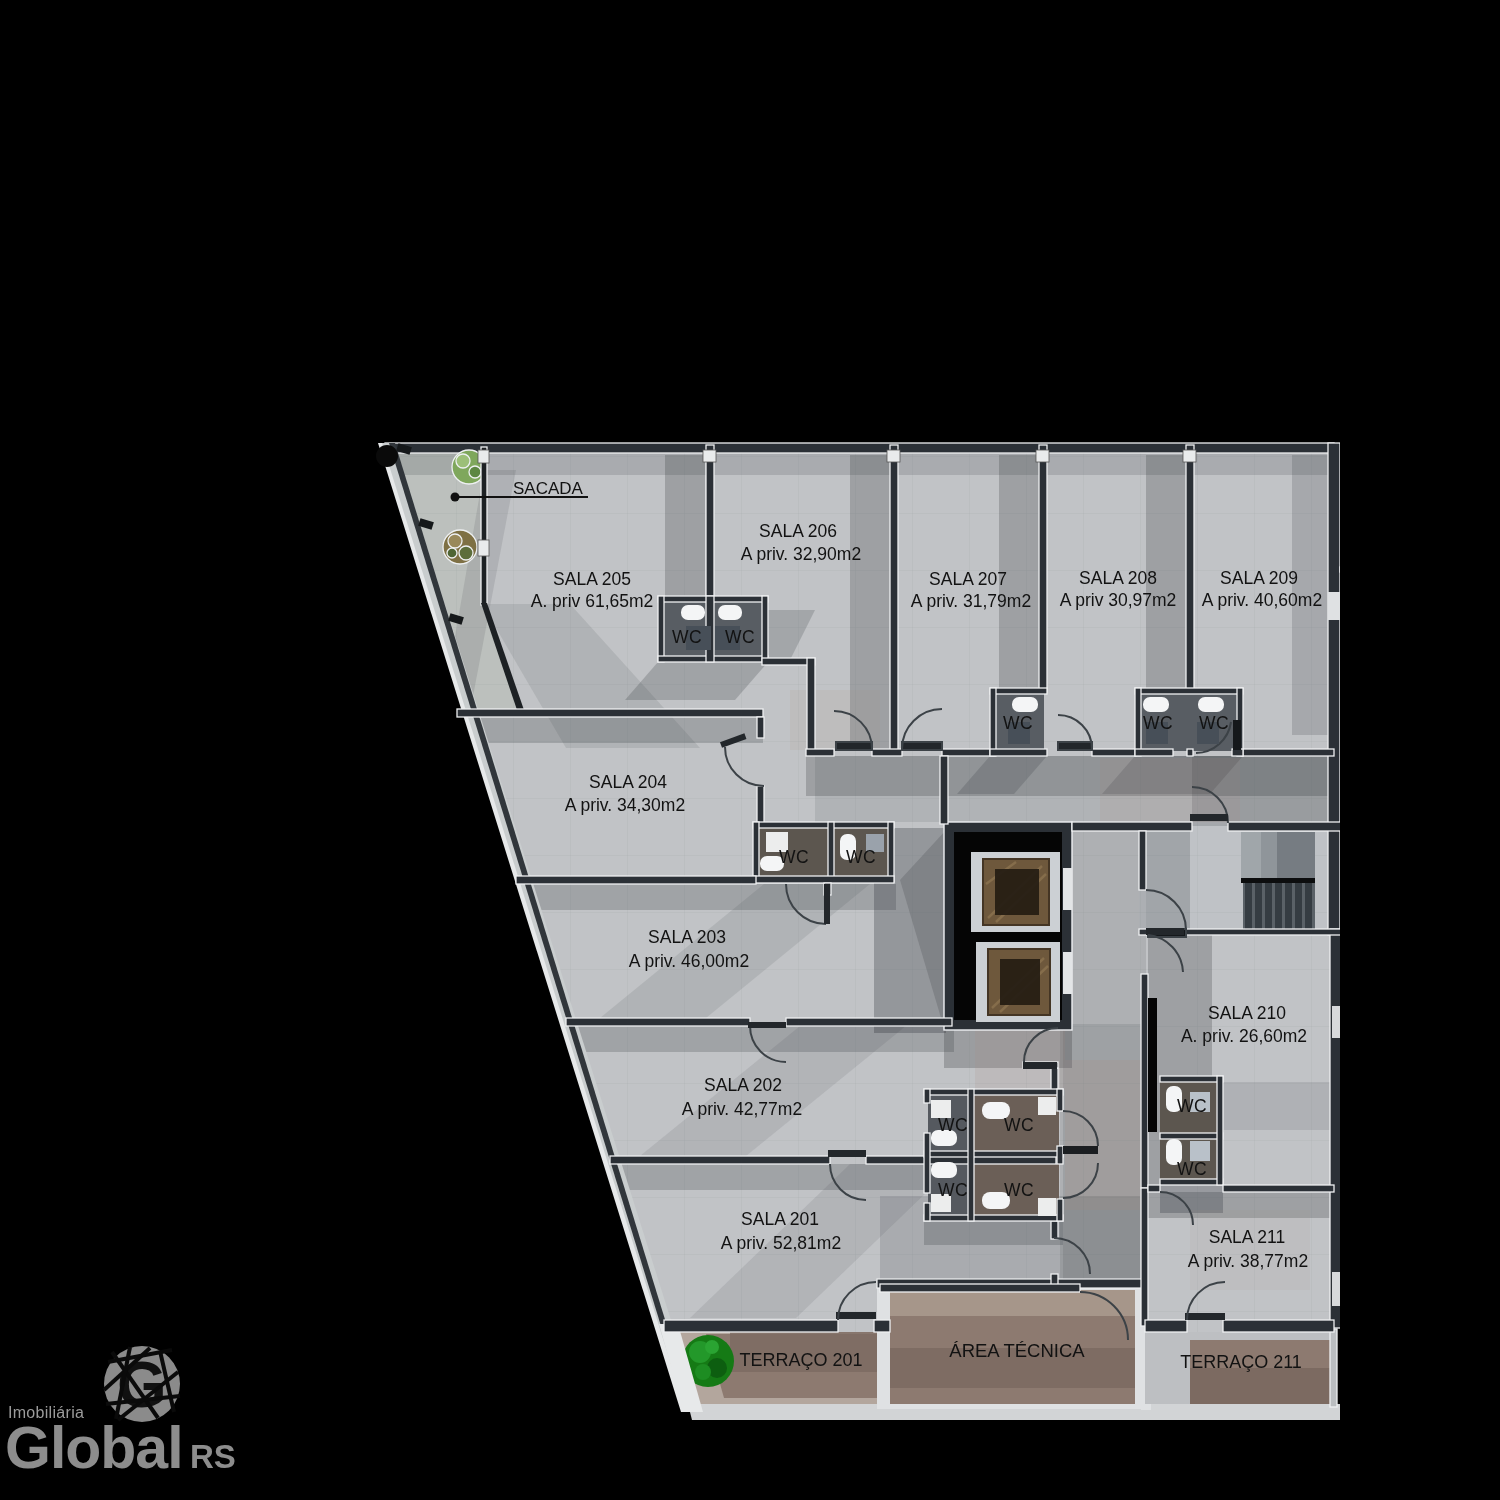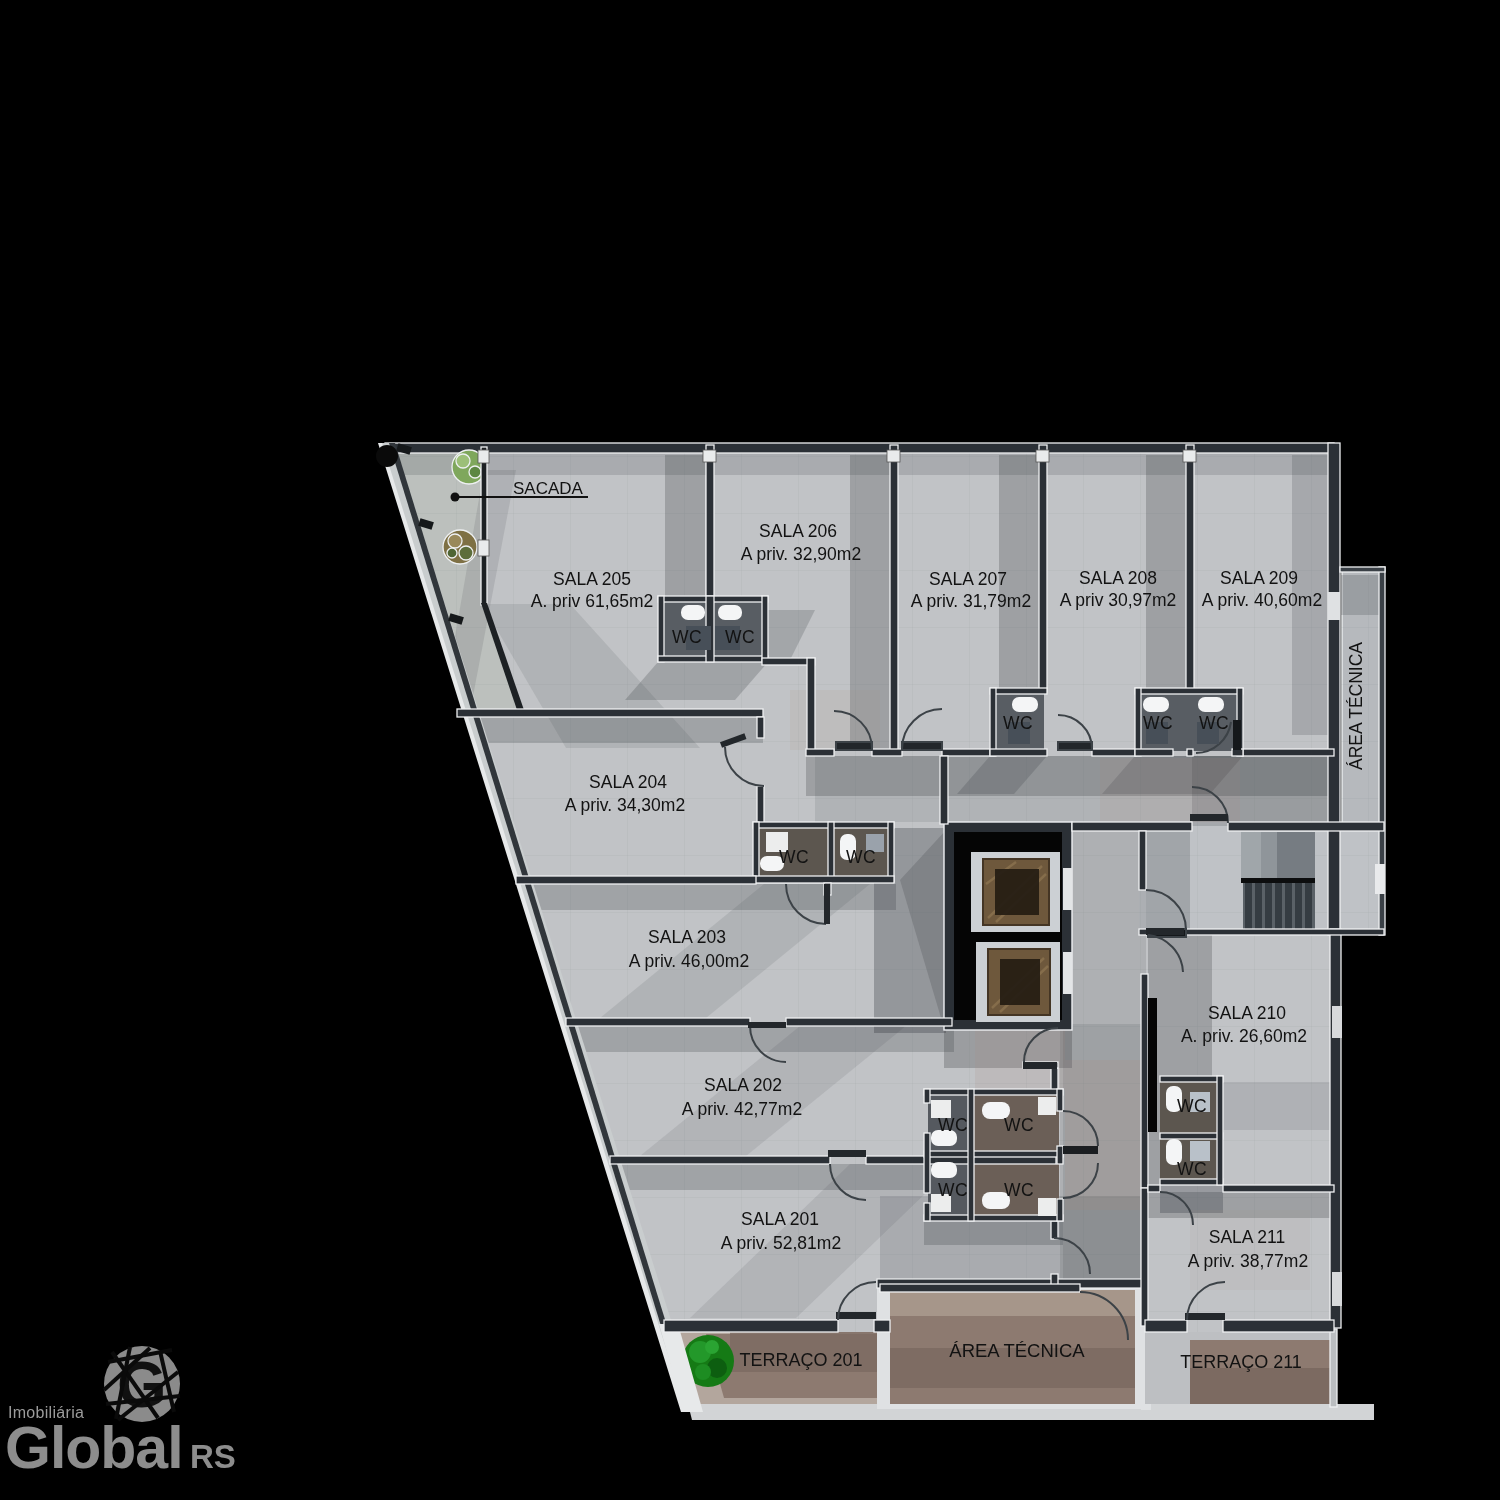--- a/index.html
+++ b/index.html
@@ -1,16 +1,16 @@
 <!DOCTYPE html>
 <html><head>
 <meta charset="utf-8">
 <style>
 html,body{margin:0;padding:0;background:#000;}
-#page{position:relative;width:1500px;height:1500px;background:#000;overflow:hidden;
+#page{position:relative;width:1340px;height:1500px;background:#000;overflow:hidden;
 font-family:"Liberation Sans",sans-serif;}
 svg{position:absolute;left:0;top:0;}
 text{fill:#121212;}
 .rl{font-size:17.5px;letter-spacing:0px;}
 .wc{font-size:17.5px;letter-spacing:.3px;}
 </style>
 </head>
 <body>
 <div id="page">
 <svg width="1500" height="1500" viewBox="0 0 1500 1500">

